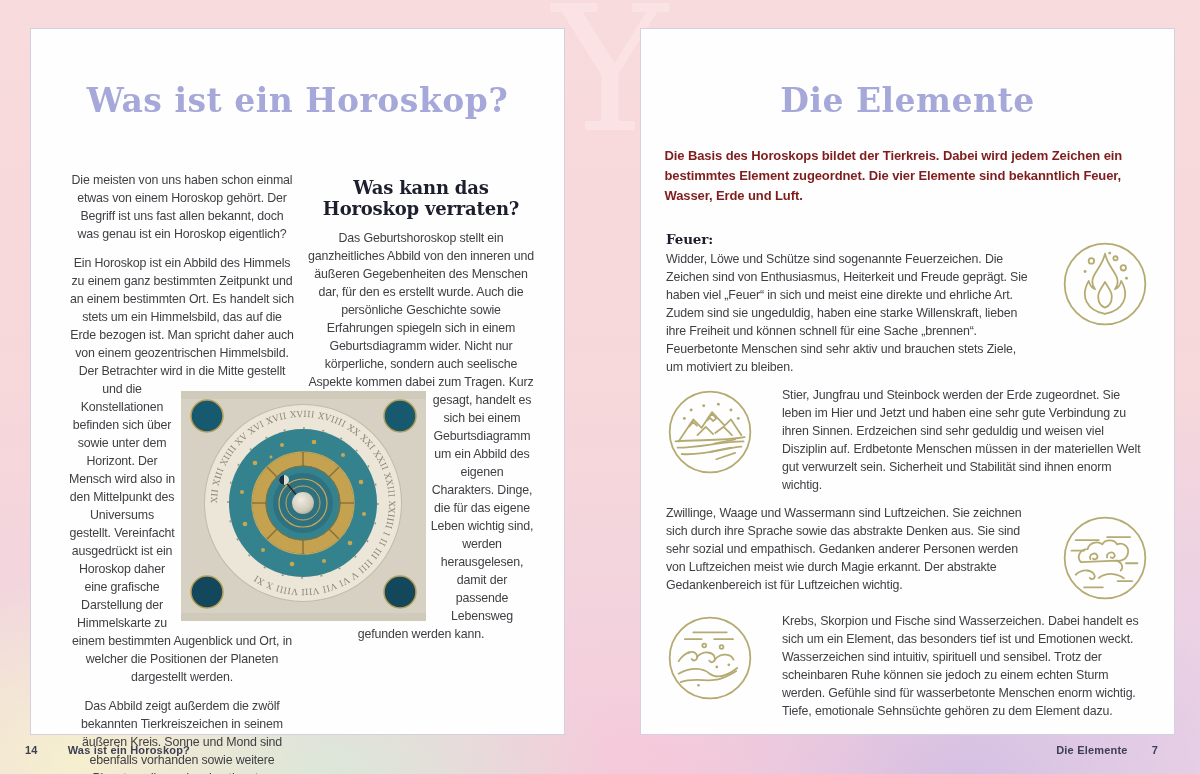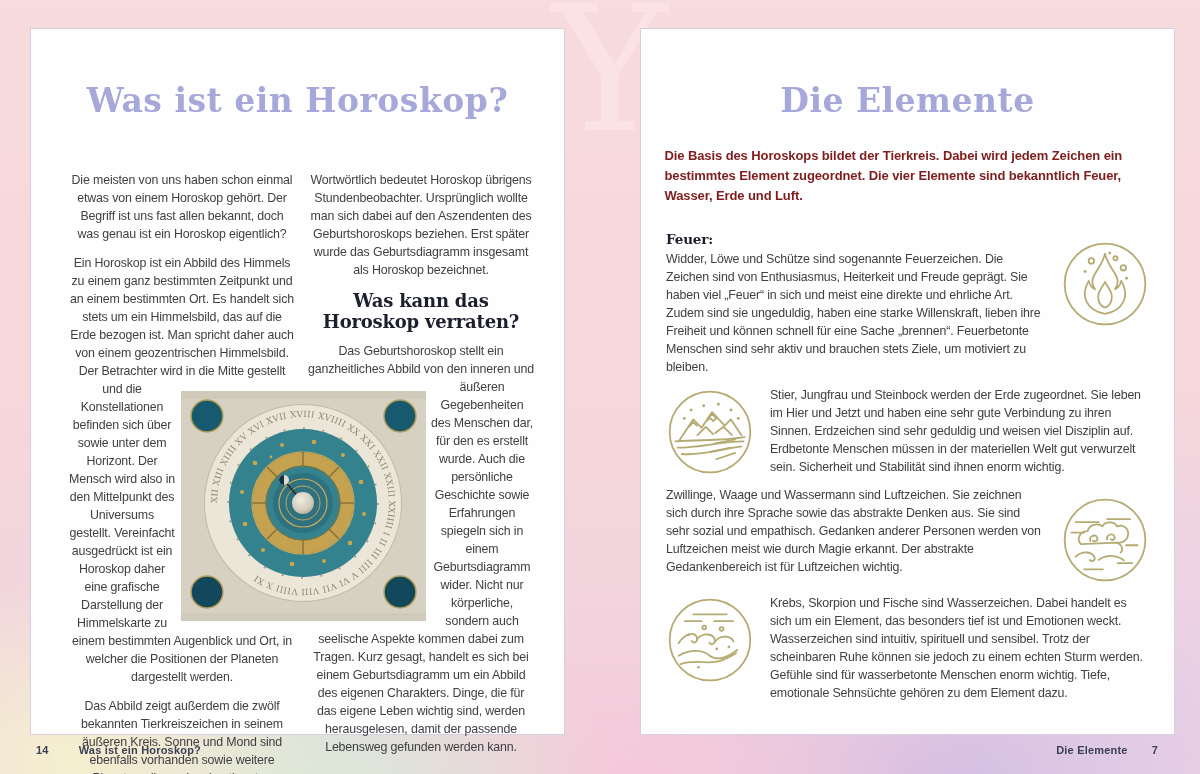--- a/index.html
+++ b/index.html
@@ -51,39 +51,39 @@
   .clock-wrap{ position:absolute; left:150px; top:362px; width:245px; height:230px; }
   .clock-wrap svg{ display:block; width:100%; height:100%; }
   .num-ring{ font-family:"DejaVu Serif", serif; }
   
   .intro{
     width:486px; margin:26px auto 0 auto; text-align:left;
     font-size:13px; line-height:20px; font-weight:700; color:#7f1d1d;
     letter-spacing:-0.1px;
   }
   .sections{ margin:24px 25px 0 25px; }
-  .section{ display:flex; align-items:flex-start; margin-bottom:10px; }
+  .section{ display:flex; align-items:flex-start; margin-bottom:10px;gap:12px; }
   .section .text{ flex:1; min-width:0; font-size:12.4px; line-height:18px;
                   color:#3f3f44; letter-spacing:-0.15px; hyphens:auto; }
   .el-heading{
     font-family:"DejaVu Serif", serif; font-weight:700;
     font-size:13.5px; color:#1d1f2e; margin-bottom:2px;
   }
   .icon-box{ width:88px; flex:0 0 88px; }
   .icon-right .icon-box{ margin-left:18px; margin-top:10px; }
   .icon-left  .icon-box{ margin-right:16px; margin-top:2px; }
   .icon-box svg{ display:block; width:88px; height:88px; }
   .el-icon path, .el-icon circle.ln, .el-icon polyline{
     fill:none; stroke:#b5ab72; stroke-width:1.7; stroke-linecap:round; stroke-linejoin:round;
   }
   .el-icon circle.dot{ fill:#b5ab72; stroke:none; }
   
   .footer{ position:absolute; top:744px; z-index:2; display:flex;
            font-size:11px; font-weight:700; color:#3c3f55; letter-spacing:0.2px; }
-  .footer-left{ left:36px; gap:30px; }
+  .footer-left{ left:25px; gap:30px; }
   .footer-right{ right:42px; gap:24px; }
 </style>
 </head>
 <body>
 
 <div class="bg-glyph">Y</div>
 
 <div class="page page-left">
   <h1 class="page-title">Was ist ein Horoskop?</h1>
 
@@ -91,21 +91,20 @@
     <div class="col">
       <div class="spacer-r"></div>
       <div class="pusher-r"></div>
       <p>Die meisten von uns haben schon einmal etwas von einem Horoskop gehört. Der Begriff ist uns fast allen bekannt, doch was genau ist ein Horoskop eigentlich?</p>
       <p>Ein Horoskop ist ein Abbild des Himmels zu einem ganz bestimmten Zeitpunkt und an einem bestimmten Ort. Es handelt sich stets um ein Himmelsbild, das auf die Erde bezogen ist. Man spricht daher auch von einem geozentrischen Himmelsbild. Der Betrachter wird in die Mitte gestellt und die Konstellationen befinden sich über sowie unter dem Horizont. Der Mensch wird also in den Mittelpunkt des Universums gestellt. Vereinfacht ausgedrückt ist ein Horoskop daher eine grafische Darstellung der Himmelskarte zu einem bestimmten Augenblick und Ort, in welcher die Positionen der Planeten dargestellt werden.</p>
       <p>Das Abbild zeigt außerdem die zwölf bekannten Tierkreiszeichen in seinem äußeren Kreis. Sonne und Mond sind ebenfalls vorhanden sowie weitere Planeten, die zu dem bestimmten Zeitpunkt einen wesentlichen Einfluss auf die Konstellation hatten. Ein Horoskop</p>
     </div>
     <div class="col">
       <div class="spacer-l"></div>
       <div class="pusher-l"></div>
-      <p>Wortwörtlich bedeutet Horoskop übrigens Stundenbeobachter. Ursprünglich wollte man sich dabei auf den Aszendenten des Geburtshoroskops beziehen. Erst später wurde das Geburtsdiagramm insgesamt als Horoskop bezeichnet.</p>
       <h2 class="sub-heading">Was kann das Horoskop verraten?</h2>
       <p>Das Geburtshoroskop stellt ein ganzheitliches Abbild von den inneren und äußeren Gegebenheiten des Menschen dar, für den es erstellt wurde. Auch die persönliche Geschichte sowie Erfahrungen spiegeln sich in einem Geburtsdiagramm wider. Nicht nur körperliche, sondern auch seelische Aspekte kommen dabei zum Tragen. Kurz gesagt, handelt es sich bei einem Geburtsdiagramm um ein Abbild des eigenen Charakters. Dinge, die für das eigene Leben wichtig sind, werden herausgelesen, damit der passende Lebensweg gefunden werden kann.</p>
     </div>
   </div>
 
   <div class="clock-wrap">
     <svg viewBox="0 0 245 230" xmlns="http://www.w3.org/2000/svg">
       <defs>
         <radialGradient id="sphere" cx="40%" cy="35%" r="75%">
           <stop offset="0%" stop-color="#efece2"></stop>

